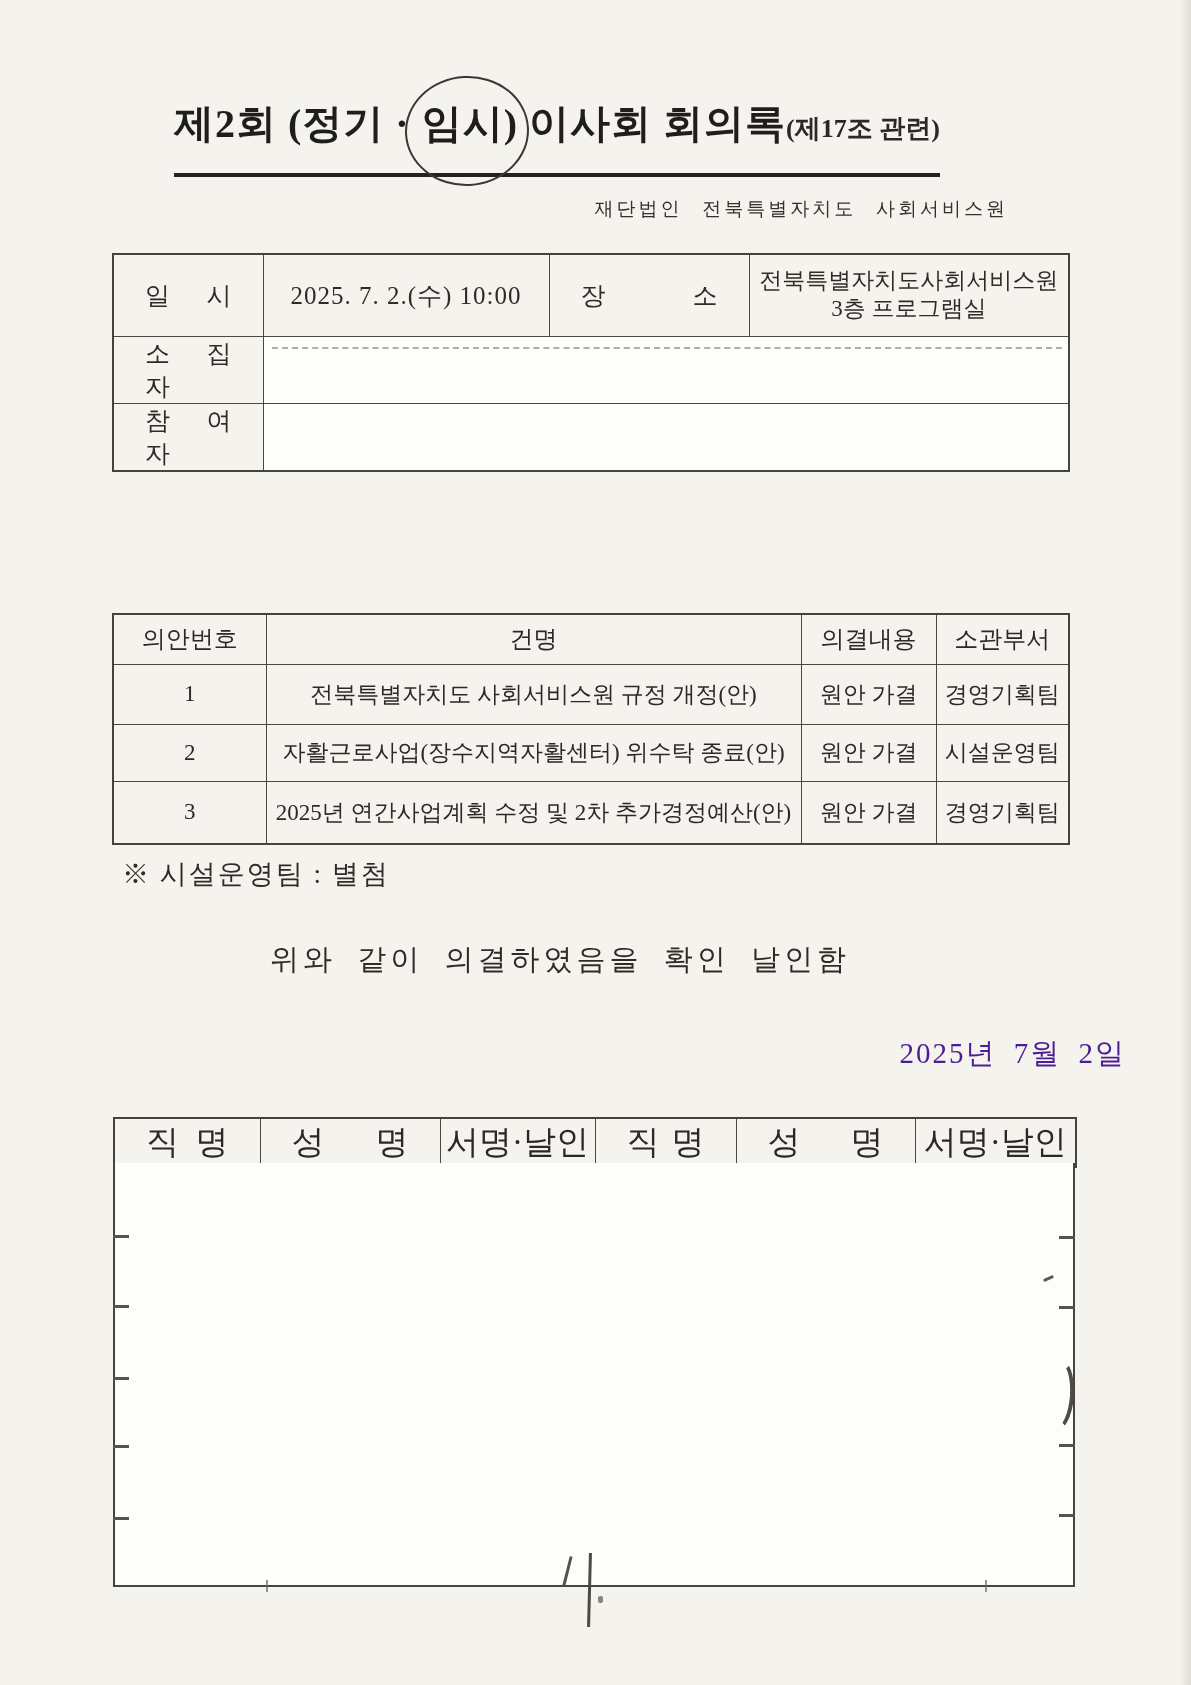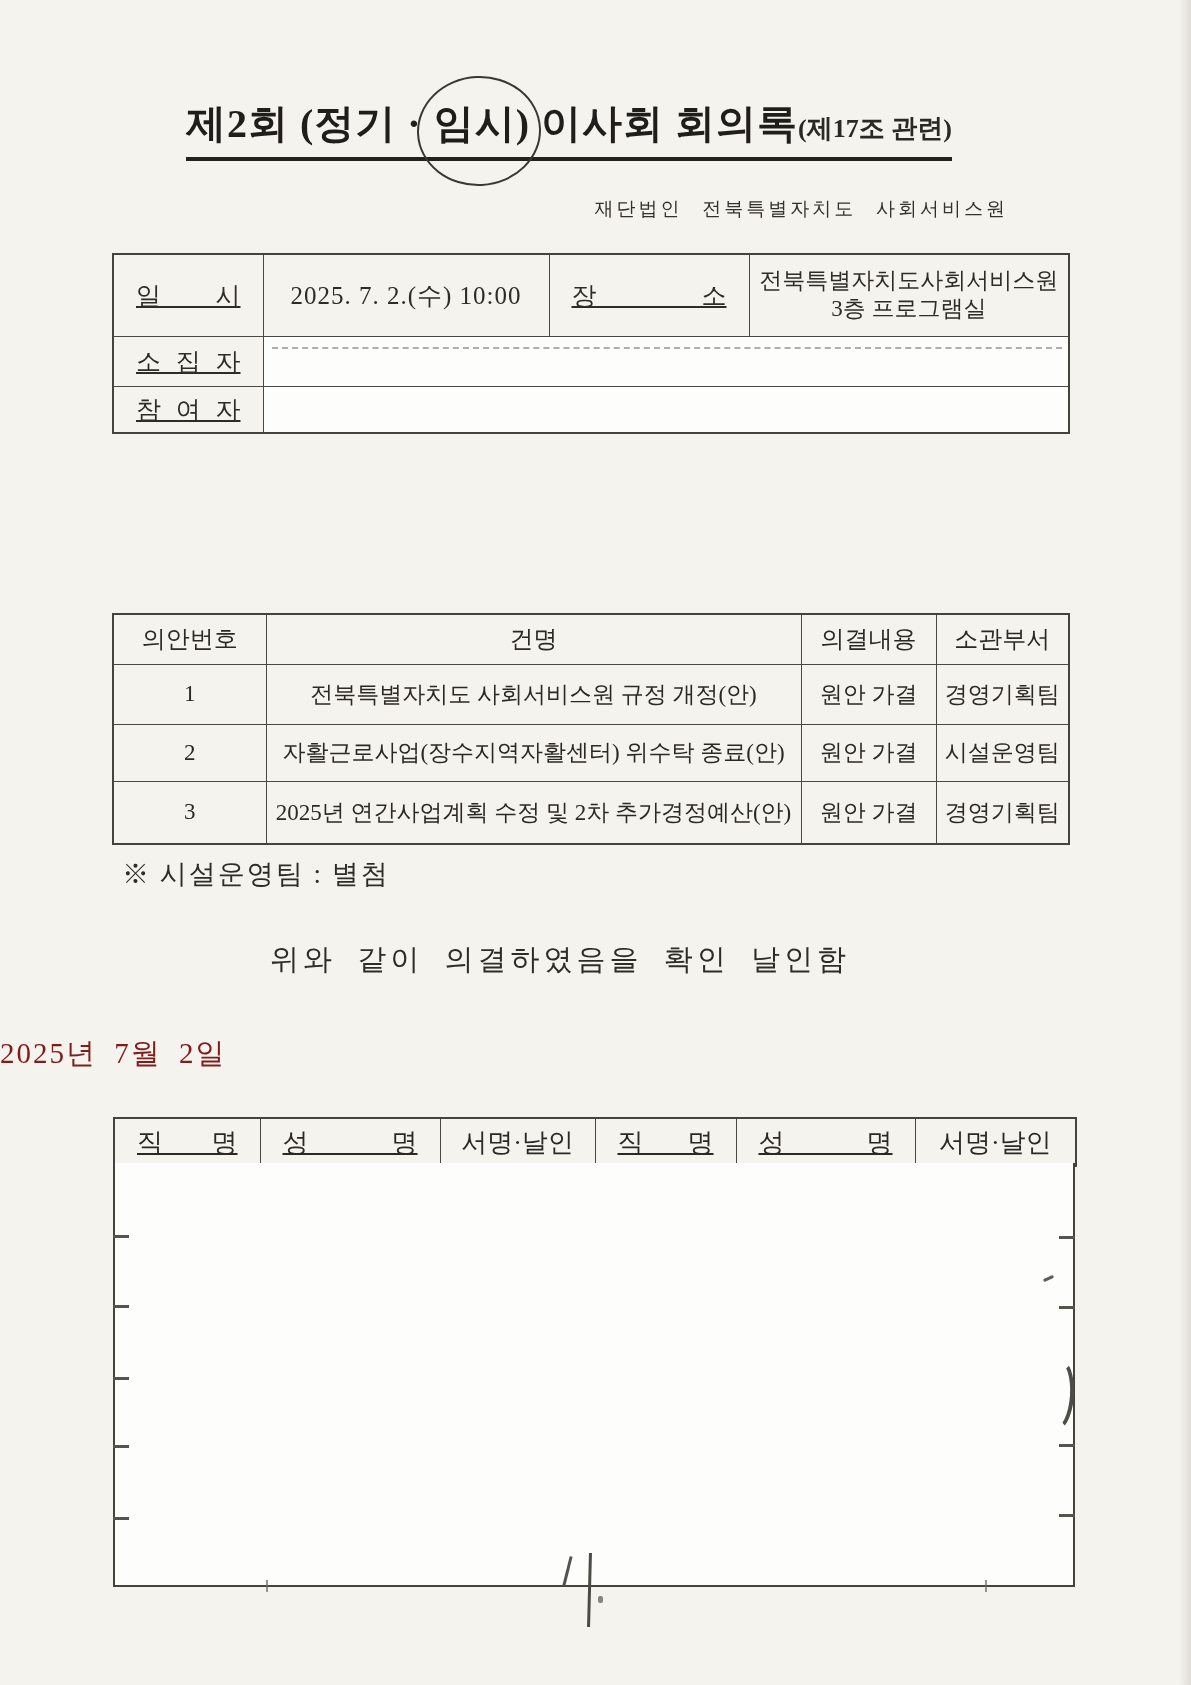--- a/index.html
+++ b/index.html
@@ -9,63 +9,63 @@
     margin:0 auto;
     background:#f5f3ee;
     overflow:hidden;
     font-family:"Liberation Serif","DejaVu Serif",serif;
     color:#2b2925;
   }
   .edge-streak{position:absolute;right:0;top:0;width:12px;height:100%;
     background:linear-gradient(to right, rgba(0,0,0,0), rgba(110,105,95,.16));}
 
   
-  .title-wrap{position:absolute;left:174px;top:96px;border-bottom:4px solid #232220;padding-bottom:6px;white-space:nowrap;margin-left:12px;}
+  .title-wrap{position:absolute;left:174px;top:96px;border-bottom:4px solid #232220;padding-bottom:22px;white-space:nowrap;}
   .t-big{font-size:40px;font-weight:bold;letter-spacing:1px;color:#1f1e1b;}
   .t-small{font-size:26px;font-weight:600;color:#2b2925;}
   .circled{position:relative;display:inline-block;margin-left:12px;}
   .ellipse{position:absolute;left:-17px;top:-20px;width:calc(100% + 38px);height:106px;
     border:2.5px solid #3a3833;border-radius:50%;transform:rotate(-3deg);pointer-events:none;}
 
   
   .subtitle{position:absolute;left:0;top:196px;width:1008px;text-align:right;
     font-size:19px;letter-spacing:3px;word-spacing:12px;color:#33312c;}
 
   
   table{border-collapse:collapse;table-layout:fixed;position:absolute;}
   td,th{border:1.6px solid #4a4842;vertical-align:middle;text-align:center;
         font-weight:normal;overflow:hidden;}
   table.bordered{border:2.4px solid #45433d;}
 
   
   .t1{left:112px;top:253px;width:956px;}
   .t1 td{font-size:25px;color:#2e2c27;}
   .t1 .r1{height:82px}.t1 .r2{height:50px}.t1 .r3{height:112px}.t1 .r4{height:48px}.t1 .r5{height:47px}
-  .spread{text-align:justify;text-align-last:justify;padding:0 22px;text-decoration:underline;}
+  .spread{text-align:justify;text-align-last:justify;padding:0 31px;}
   .blank{background:#fdfdfc;}
   .place div{font-size:23px;line-height:1.25;letter-spacing:0;}
   .datecell{font-size:26px;letter-spacing:1px;}
   .dash-remnant{position:absolute;left:272px;top:347px;width:790px;border-top:2px dashed #97948a;opacity:.75;}
 
   
   .t2{left:112px;top:613px;width:956px;padding-left:36px;}
   .t2 th{font-size:24px;}
   .t2 td{font-size:23px;letter-spacing:0;}
   .t2 .hr{height:50px}.t2 .ar1{height:60px}.t2 .ar2{height:57px}.t2 .ar3{height:63px}
 
   
   .note{position:absolute;left:122px;top:856px;font-size:27px;letter-spacing:2px;color:#2e2c27;}
   .statement{position:absolute;left:0;top:940px;width:1120px;text-align:center;
     font-size:29px;letter-spacing:4px;word-spacing:10px;color:#2e2c27;}
-  .datefull{position:absolute;left:0;top:1034px;width:1114px;text-align:left;
-    font-size:29px;letter-spacing:2px;word-spacing:8px;color:#7f1d1d;}
+  .datefull{position:absolute;left:12px;top:1034px;width:1114px;text-align:right;
+    font-size:29px;letter-spacing:2px;word-spacing:8px;color:#4c1d95;}
 
   
   .t3{left:113px;top:1117px;width:962px;}
-  .t3 th{font-size:26px;height:44px;}
+  .t3 th{font-size:33px;height:44px;}
   .t3body{position:absolute;left:113px;top:1163px;width:962px;height:424px;
     border:2.4px solid #45433d;border-top:none;background:#fdfdfc;box-sizing:border-box;}
 
   
   .tick{position:absolute;height:3px;width:16px;background:#55534d;}
   .nub{position:absolute;width:2px;height:12px;background:#6a6862;opacity:.7;}
   .curl{position:absolute;left:1040px;top:1358px;width:26px;height:66px;
     border:4.5px solid transparent;border-right-color:#4e4c47;border-radius:50%;transform:rotate(4deg);}
   .apos{position:absolute;left:1043px;top:1277px;width:11px;height:3px;background:#5d5b55;transform:rotate(-25deg);border-radius:2px;}
   .stroke1{position:absolute;left:588px;top:1553px;width:3px;height:74px;background:#4c4a45;transform:rotate(1.5deg);}

